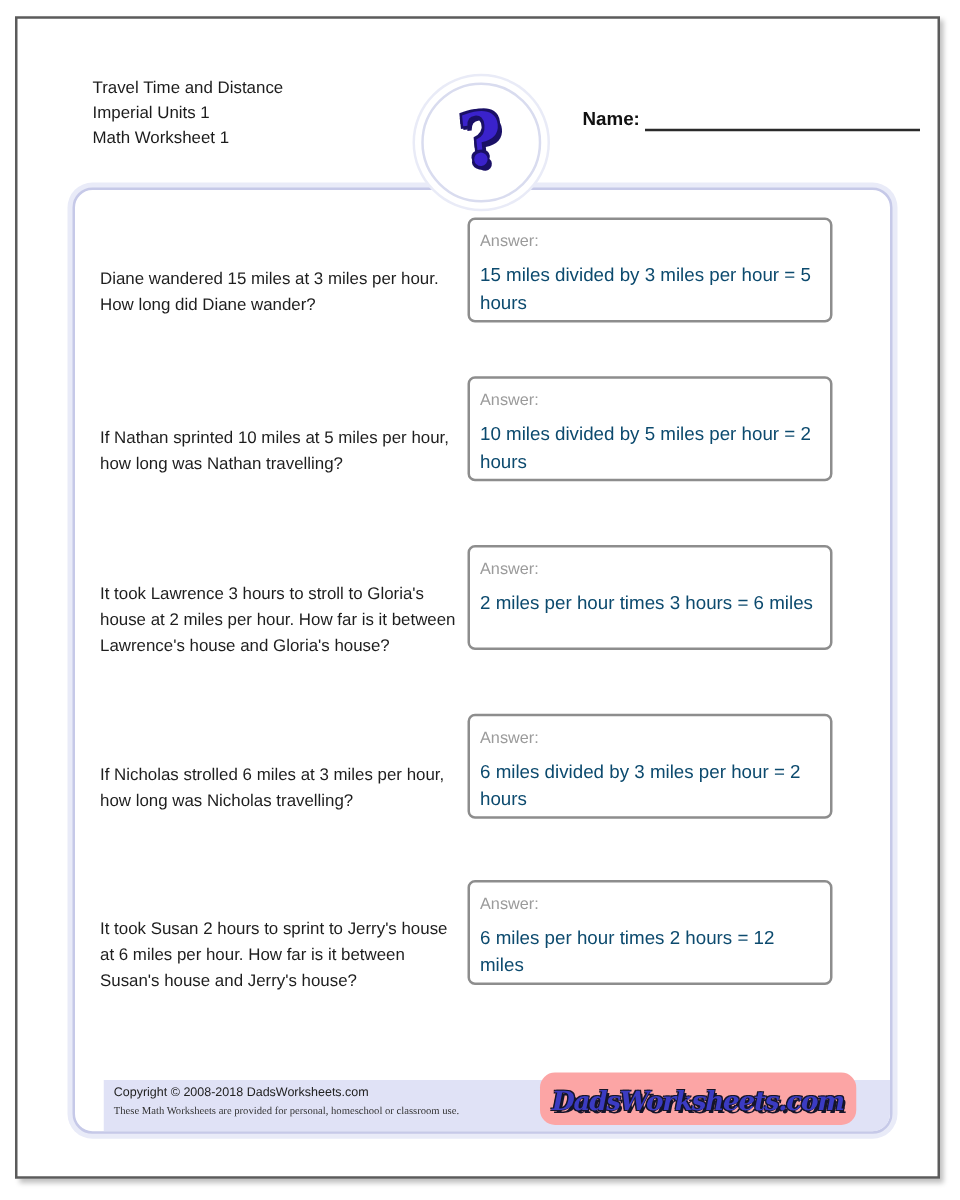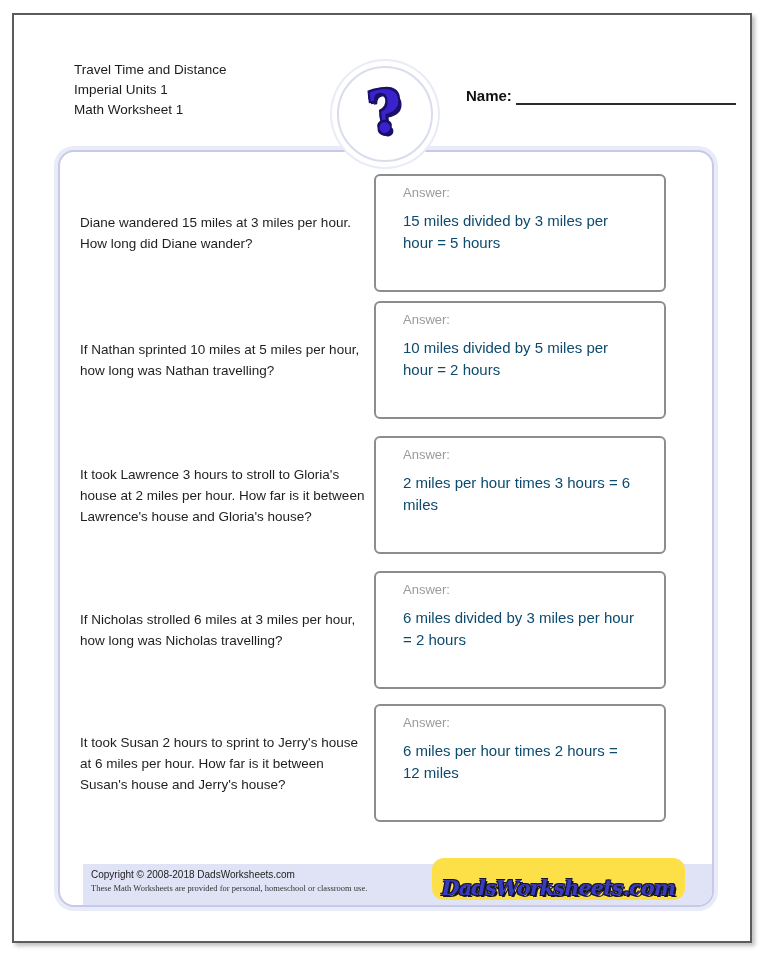--- a/index.html
+++ b/index.html
@@ -37,38 +37,38 @@
     background: #ffffff; border: 2px solid #c6c9e8; border-radius: 16px;
     box-shadow: 0 0 0 4px #e9ebf8; overflow: hidden;
   }
   .row { position: absolute; left: 0; width: 100%; height: 118px; }
   .question {
     position: absolute; left: 20px; top: 0; width: 292px; height: 118px;
     display: flex; align-items: center;
     font-size: 13.5px; line-height: 21px; color: #1e1e1e;
   }
   .answer-box {
-    position: absolute; left: 314px; top: 0; width: 292px; height: 118px;
+    position: absolute; left: 314px; top: 0; width: 292px; height: 84px;
     border: 2px solid #8d8d8d; border-radius: 6px; background: #ffffff;
-    padding: 9px 27px;
+    padding: 9px 8px;
   }
   .answer-label { font-size: 13px; color: #9b9b9b; margin-bottom: 10px; }
   .answer-text { font-size: 15px; line-height: 22px; color: #0c4a6e; }
   .footer-strip {
     position: absolute; left: 0; bottom: 0; width: 100%; height: 41px;
     background: #e0e2f6;
     margin-left: 23px;
   }
   .copyright { position: absolute; left: 8px; top: 5px; color: #222; }
   .copyright-line1 { font-size: 10px; margin-bottom: 3px; }
   .copyright-line2 { font-size: 8.5px; color: #333; font-family: Liberation Serif, serif; }
   .logo-box {
     position: absolute; right: 50px; bottom: 5px; height: 42px;
-    background: #fde047; border-radius: 12px; padding: 2px 10px 0 10px;
-    display: flex; align-items: flex-end;
+    background: #fca5a5; border-radius: 12px; padding: 2px 10px 0 10px;
+    display: flex; align-items: center;
   }
   .logo-text {
     font-family: "DejaVu Serif", serif; font-style: italic; font-weight: bold;
     font-size: 21px; letter-spacing: -1px; color: #3b3bc2;
     text-shadow: -1px -1px 0 #15152a, 1px -1px 0 #15152a, -1px 1px 0 #15152a,
                  2px 2px 0 #15152a;
   }
 </style>
 </head>
 <body>

